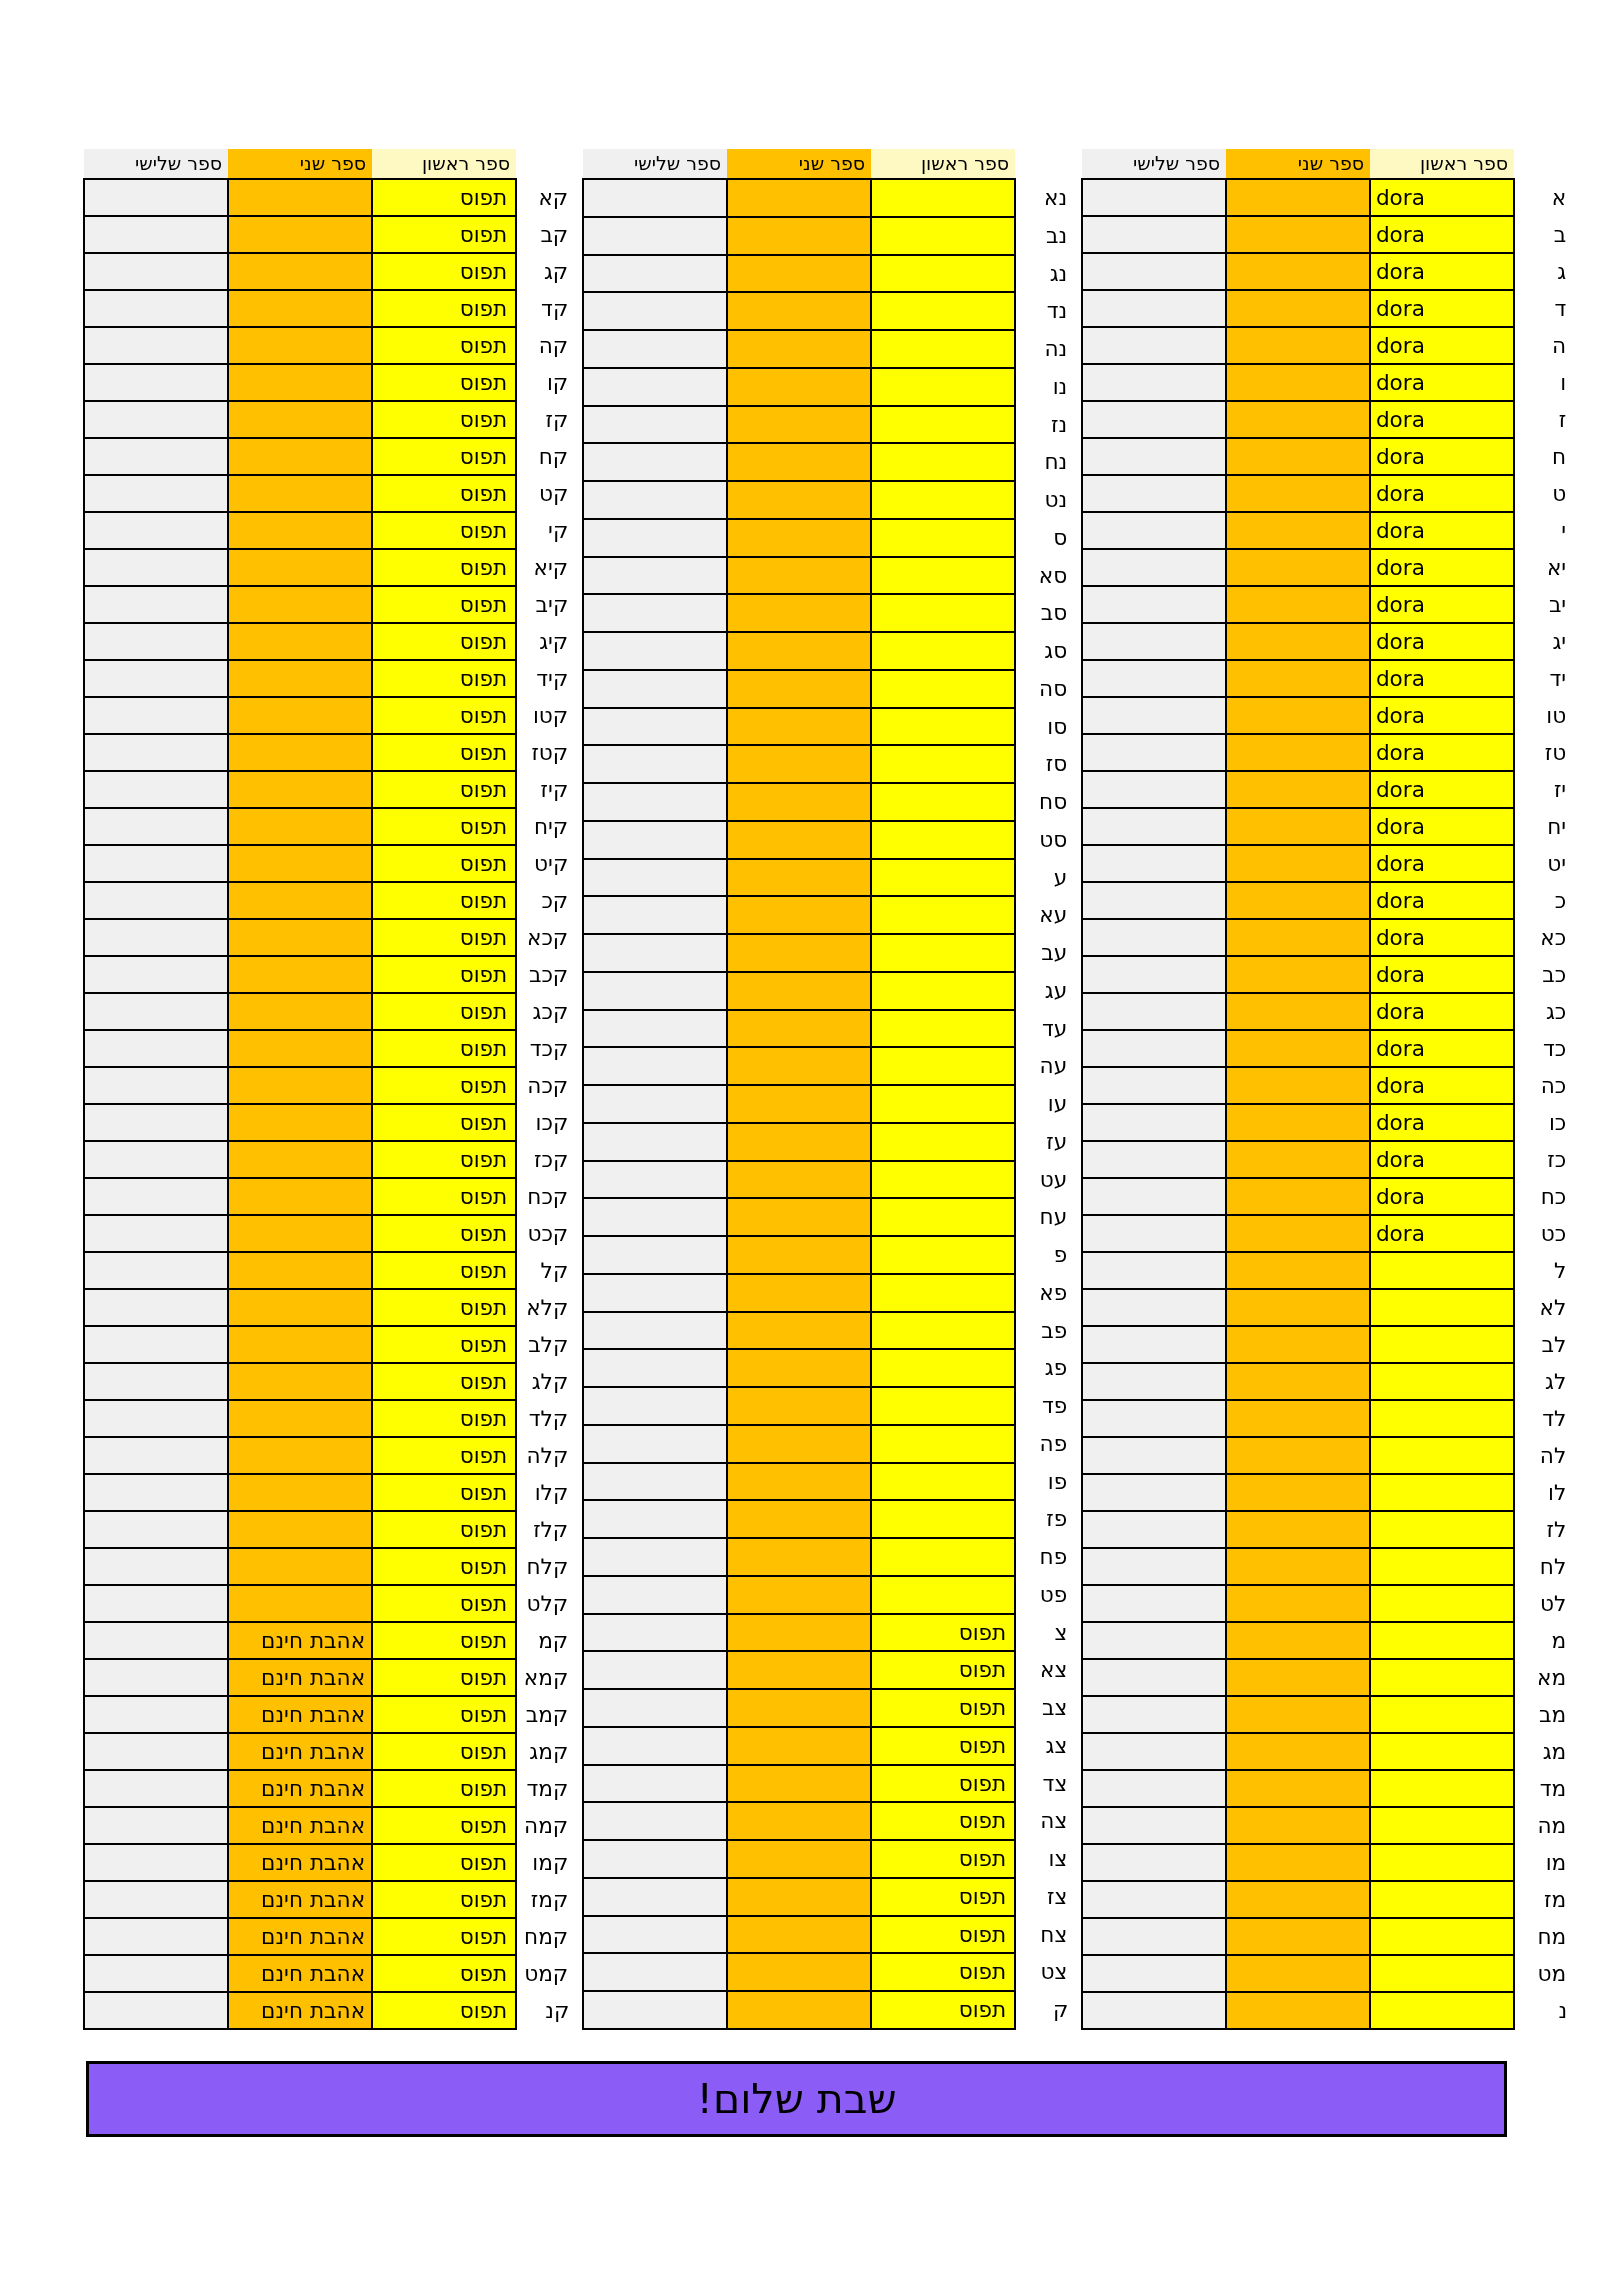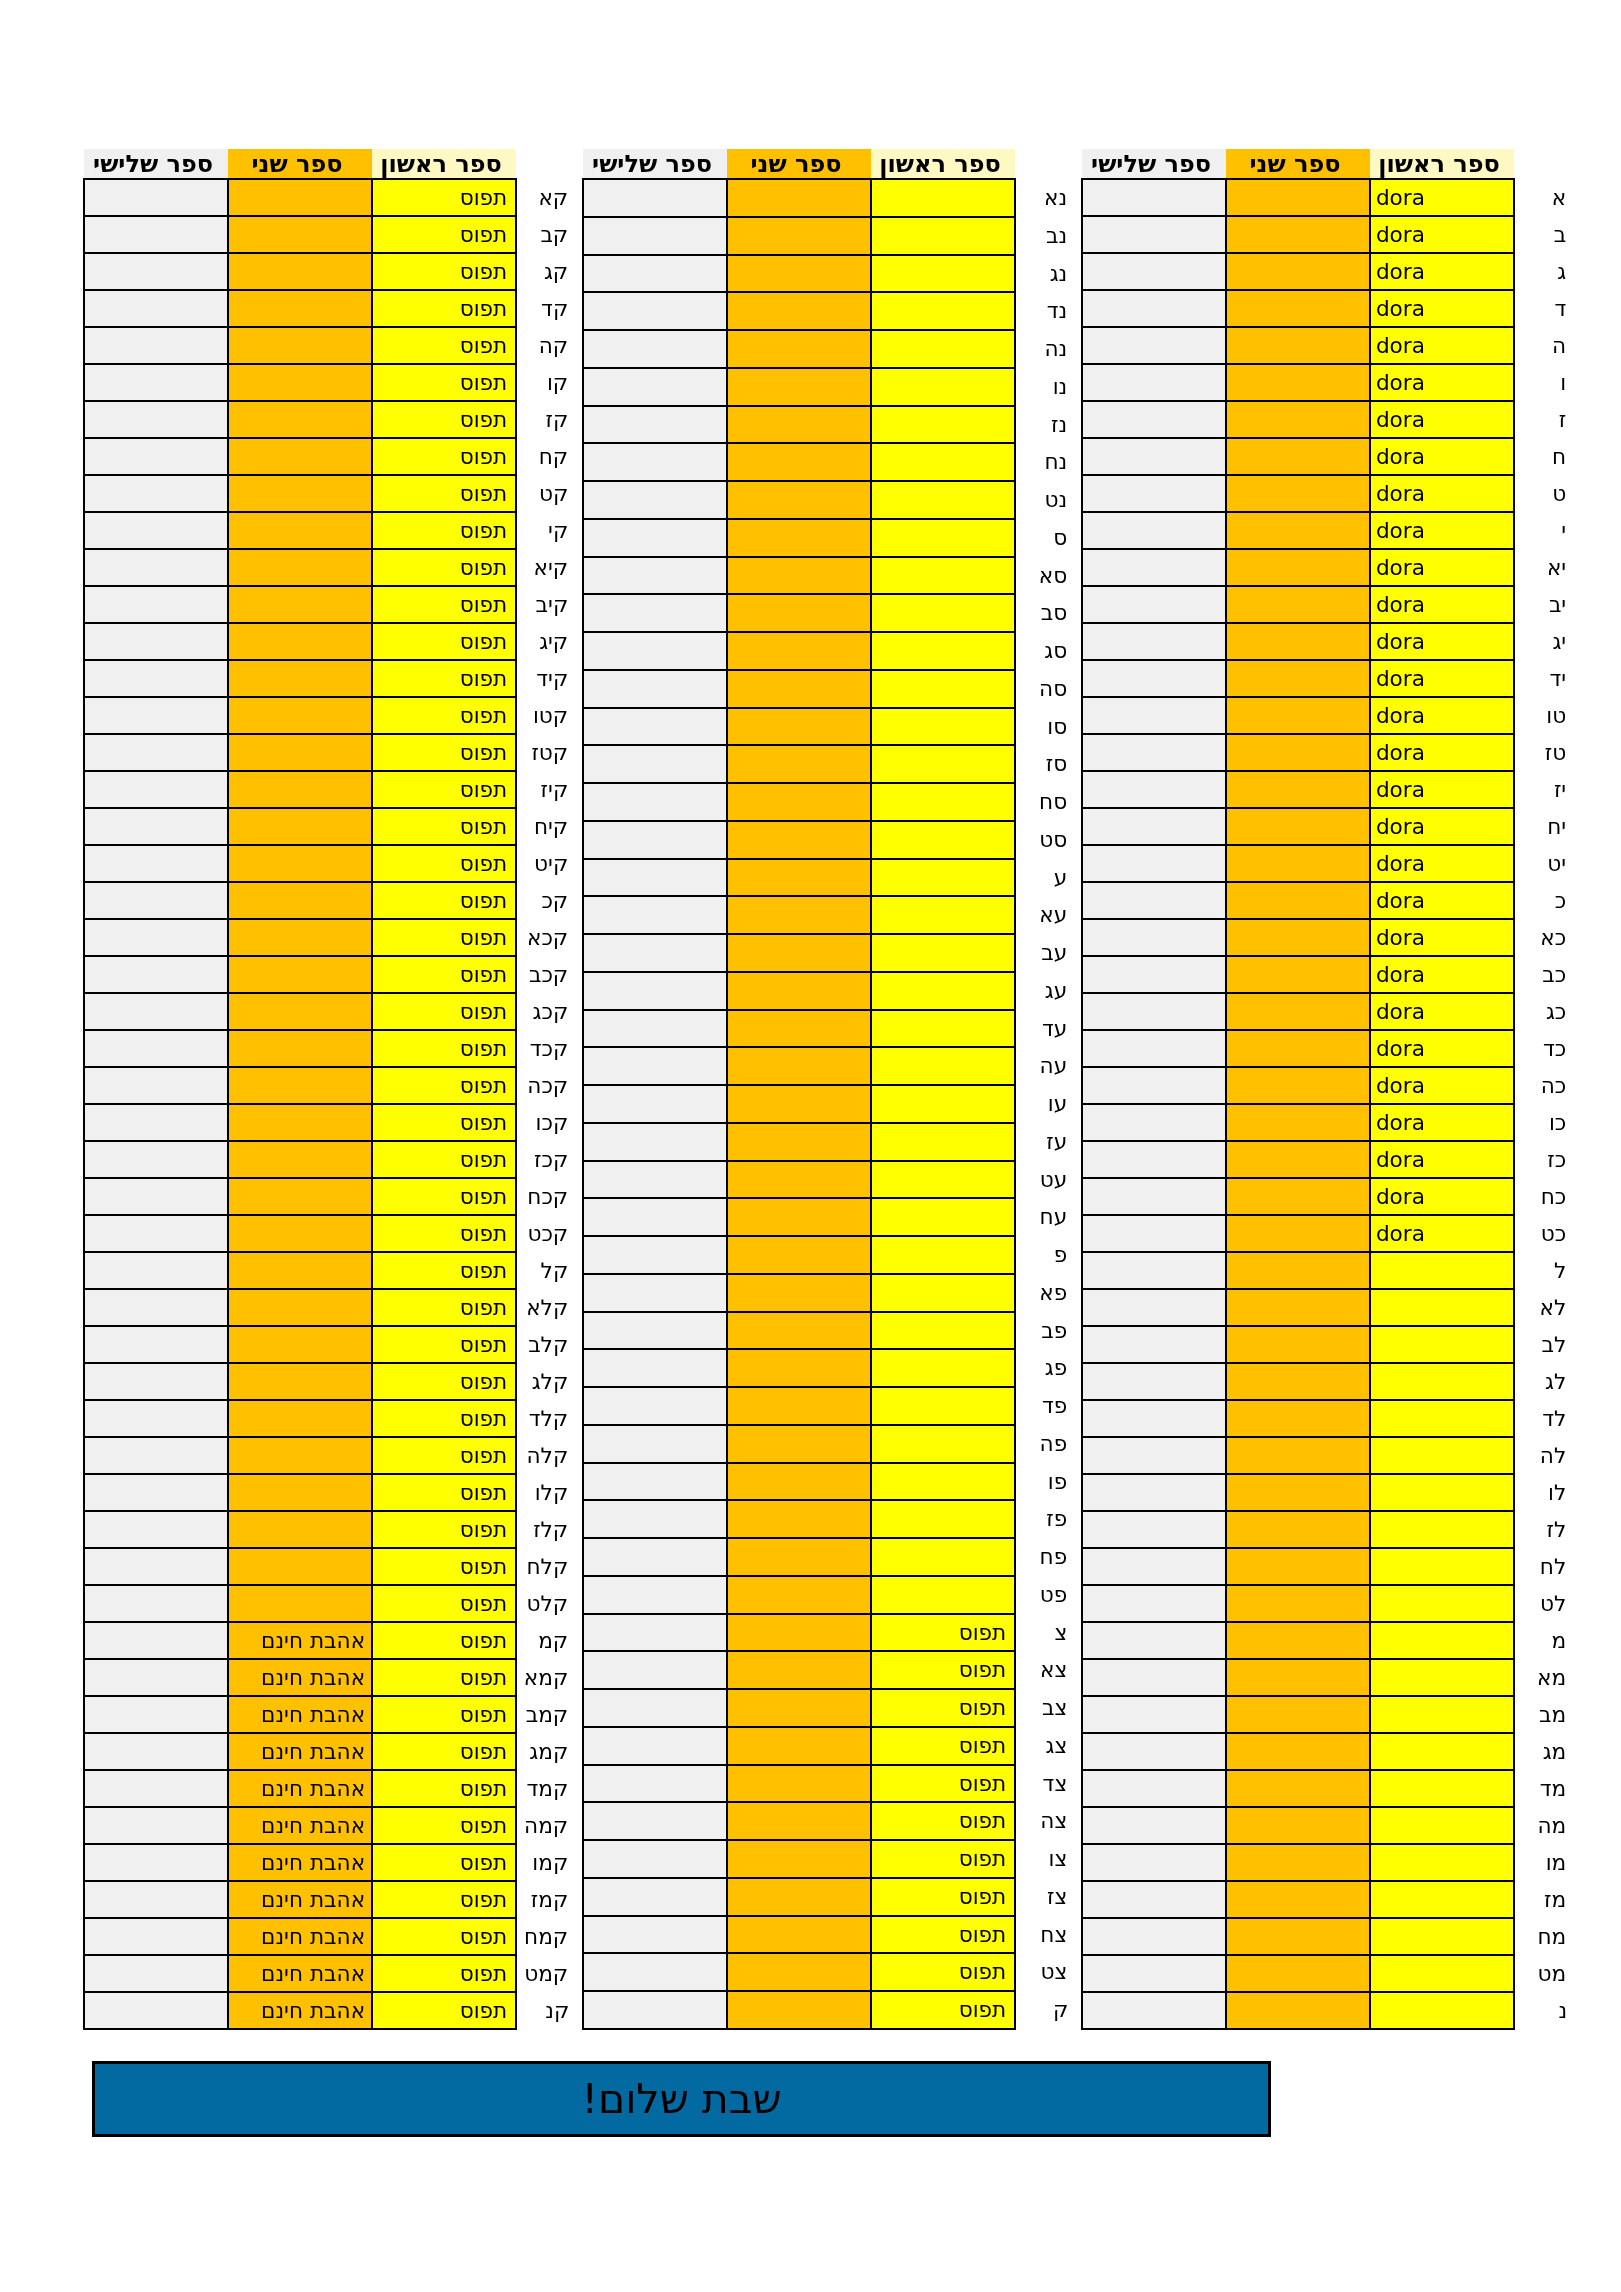--- a/index.html
+++ b/index.html
@@ -2,35 +2,35 @@
 <html><head>
 <meta charset="utf-8">
 <style>
   html,body{margin:0;padding:0;background:#ffffff;}
   .page{position:relative;width:1621px;height:2293px;background:#fff;overflow:hidden;
         font-family:"DejaVu Sans",sans-serif;color:#000;}
   .sheet{position:absolute;left:83px;top:149px;display:flex;flex-direction:row;}
   table.grp{border-collapse:collapse;table-layout:fixed;width:497px;}
   table.grp col.c3{width:144px;} table.grp col.c2{width:144px;}
   table.grp col.c1{width:144px;} table.grp col.cl{width:65px;}
-  th{height:29px;font-size:24px;font-weight:bold;line-height:1;
-     text-align:center;padding:0 5.9px 0 0;border:none;overflow:hidden;white-space:nowrap;}
+  th{height:29px;font-size:19px;font-weight:normal;line-height:1;
+     text-align:right;padding:0 5.9px 0 0;border:none;overflow:hidden;white-space:nowrap;}
   td{height:35px;font-size:21.6px;line-height:1;padding:0;overflow:hidden;white-space:nowrap;}
   td.c-third,td.c-second,td.c-first{border:2.9px solid #000;}
   th.h-third{background:#f0f0f0;}
   th.h-second{background:#ffc000;margin-left:17px;}
   th.h-first{background:#fef9c3;margin-left:28px;}
   th.h-label{background:#ffffff;}
   td.c-third{background:#f0f0f0;}
   td.c-second{background:#ffc000;text-align:right;padding-right:5.9px;}
   td.c-first{background:#ffff00;text-align:right;padding-right:7.8px;}
   td.c-first.latin{text-align:left;padding-left:4.9px;padding-right:14px;}
   td.c-label{background:#ffffff;border:none;text-align:right;padding-right:11.8px;}
-  .banner{position:absolute;left:92px;top:2061px;width:1179px;height:76px;
-          box-sizing:border-box;border:3.9px solid #000;background:#0369a1;
+  .banner{position:absolute;left:86px;top:2061px;width:1421px;height:76px;
+          box-sizing:border-box;border:3.9px solid #000;background:#8b5cf6;
           display:flex;align-items:center;justify-content:center;
           font-size:41px;}
 </style>
 </head>
 <body>
 
 <div class="page">
 
   <div class="sheet">
 

